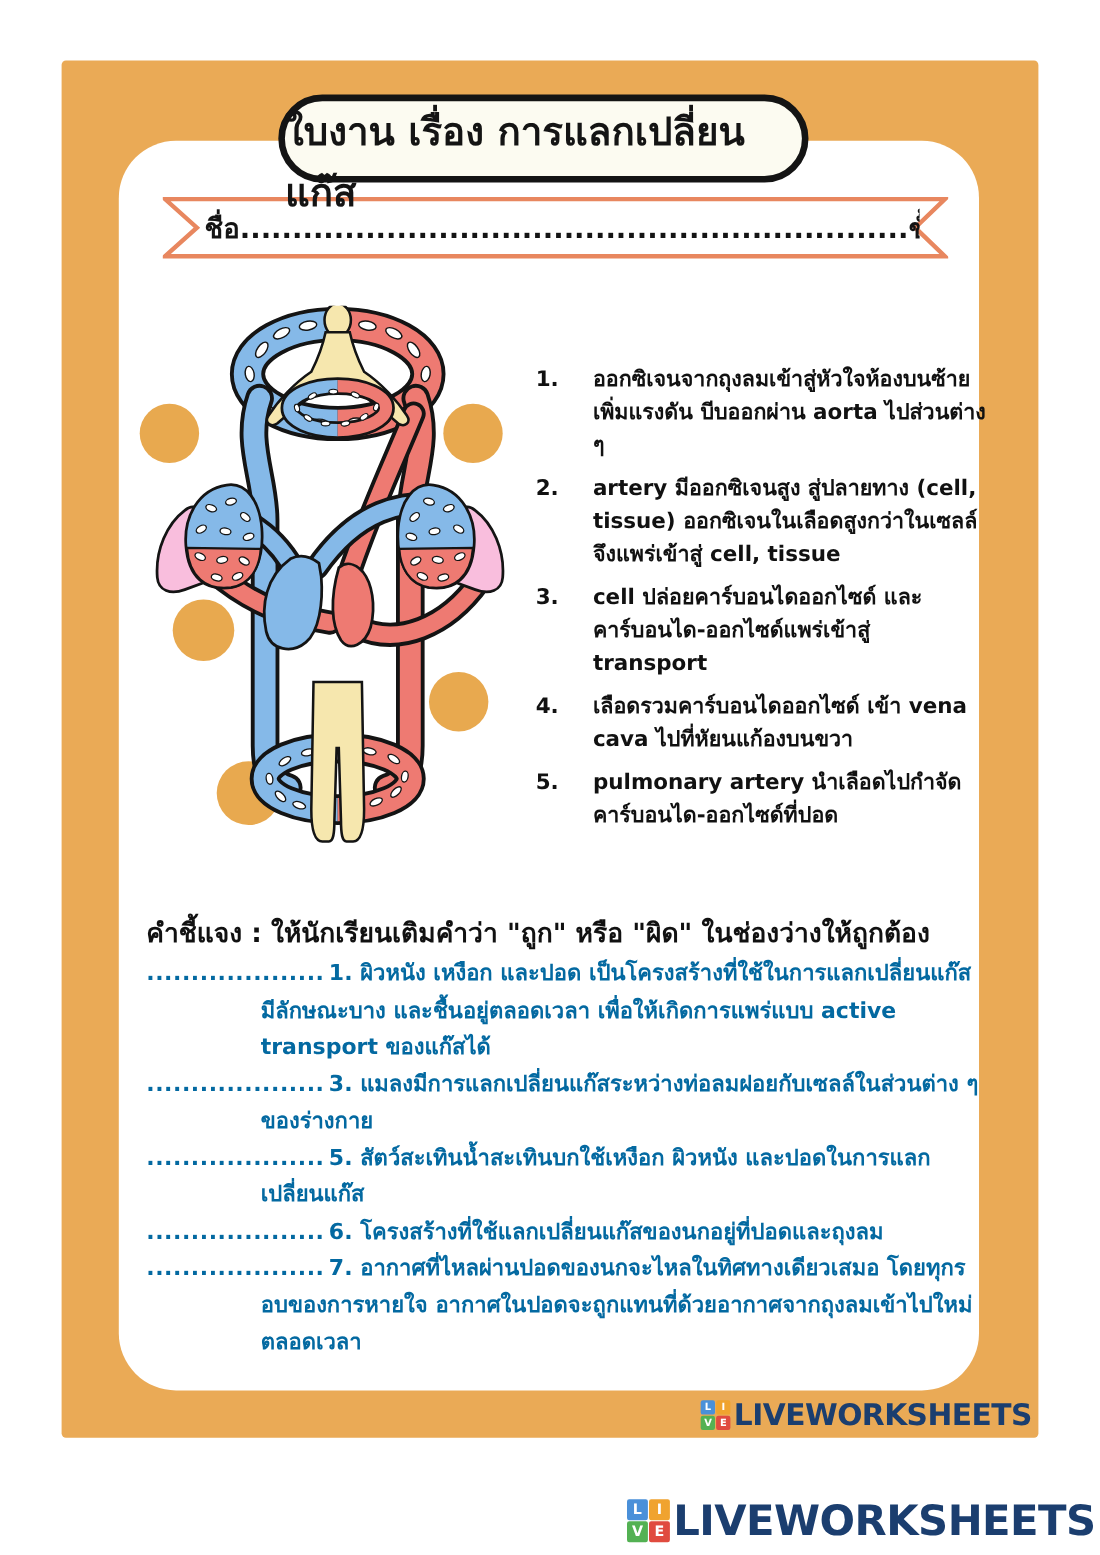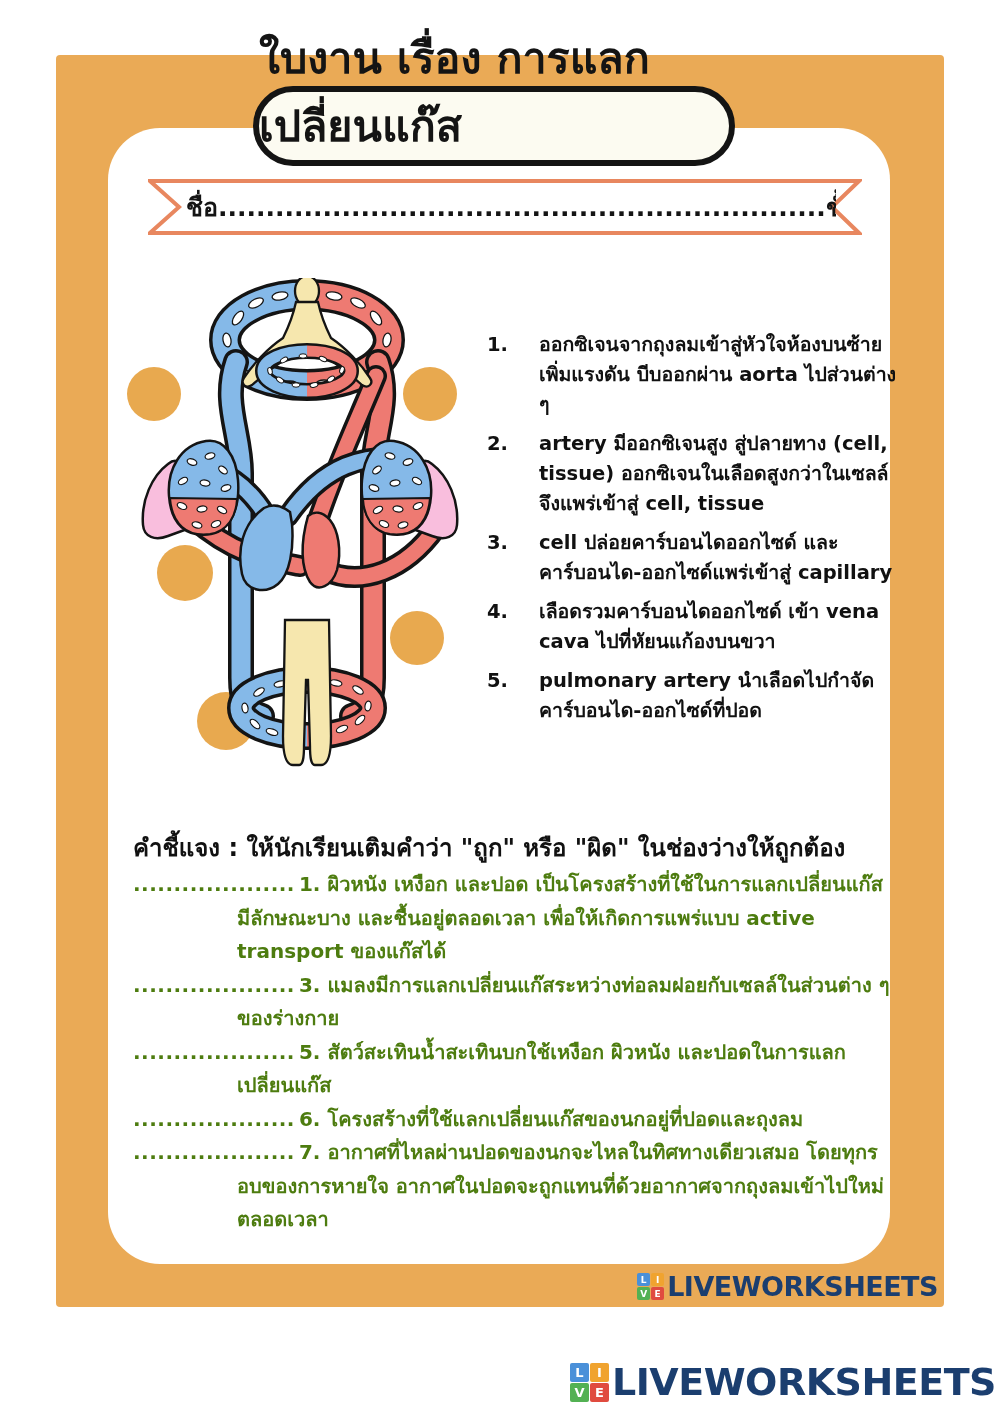--- a/index.html
+++ b/index.html
@@ -6,22 +6,22 @@
   body { background:#ffffff; font-family:"DejaVu Sans","Liberation Sans",sans-serif; }
   .canvas { position:relative; width:1000px; height:1414px; background:#ffffff; overflow:hidden; }
 
   .frame { position:absolute; left:56px; top:55px; width:888px; height:1252px;
            background:#eaaa56; border-radius:4px; }
   .paper { position:absolute; left:108px; top:128px; width:782px; height:1136px;
            background:#ffffff; border-radius:52px; }
 
   .title-pill { position:absolute; left:253px; top:86px; width:482px; height:80px;
                 background:#fcfbf1; border:6px solid #141414; border-radius:44px;
-                display:flex; align-items:flex-end; justify-content:center;
-                font-size:43px; font-weight:700; color:#141414; z-index:5; }
+                display:flex; align-items:flex-start; justify-content:center;
+                font-size:35px; font-weight:700; color:#141414; z-index:5; }
 
   .ribbon { position:absolute; left:148px; top:178px; width:714px; height:58px; z-index:4; }
   .ribbon svg { position:absolute; left:0; top:0; }
   .ribbon-text { position:absolute; left:38px; top:0; width:650px; height:58px;
                  display:flex; align-items:center; font-size:25px; font-weight:700;
                  color:#141414; white-space:nowrap; overflow:hidden; }
 
   .instruction { position:absolute; left:133px; font-size:24px; font-weight:700;
                  color:#111111; white-space:nowrap; }
   .instruction1 { top:246px; }
@@ -29,21 +29,21 @@
 
   .diagram { position:absolute; left:110px; top:278px; width:380px; height:522px; }
 
   .seq-list { position:absolute; left:487px; top:330px; width:412px;
               display:flex; flex-direction:column; gap:9px; }
   .seq-item { display:flex; font-size:19.5px; font-weight:700; color:#111111; line-height:30px; }
   .seq-num { flex:0 0 28px; }
   .seq-text { flex:1;margin-left:24px; }
 
   .tf-list { position:absolute; left:133px; top:868px; width:760px; }
-  .tf-item { font-size:20px; font-weight:700; color:#4d7c0f; line-height:33.5px;
+  .tf-item { font-size:20px; font-weight:700; color:#0369a1; line-height:33.5px;
              padding-left:104px; text-indent:-104px; }
   .tf-blank { letter-spacing:0.5px; }
   .tf-num { padding-left:4px; }
 
   .lw-logo { position:absolute; display:flex; align-items:center; }
   .lw-tiles { display:grid; grid-template-columns:1fr 1fr; gap:1px; margin-right:3px; }
   .lw-tiles .t { display:flex; align-items:center; justify-content:center;
                  color:#ffffff; font-weight:700; border-radius:2px; }
   .t-l { background:#4a90d9; } .t-i { background:#f0a32f; }
   .t-v { background:#53b153; } .t-e { background:#e04b3f; }
@@ -221,21 +221,21 @@
     <div class="seq-item">
       <span class="seq-num">1.</span>
       <span class="seq-text">ออกซิเจนจากถุงลมเข้าสู่หัวใจห้องบนซ้าย เพิ่มแรงดัน บีบออกผ่าน aorta ไปส่วนต่าง ๆ</span>
     </div>
     <div class="seq-item">
       <span class="seq-num">2.</span>
       <span class="seq-text">artery มีออกซิเจนสูง สู่ปลายทาง (cell, tissue) ออกซิเจนในเลือดสูงกว่าในเซลล์ จึงแพร่เข้าสู่ cell, tissue</span>
     </div>
     <div class="seq-item">
       <span class="seq-num">3.</span>
-      <span class="seq-text">cell ปล่อยคาร์บอนไดออกไซด์ และคาร์บอนได-ออกไซด์แพร่เข้าสู่ capillary</span>
+      <span class="seq-text">cell ปล่อยคาร์บอนไดออกไซด์ และคาร์บอนได-ออกไซด์แพร่เข้าสู่ transport</span>
     </div>
     <div class="seq-item">
       <span class="seq-num">4.</span>
       <span class="seq-text">เลือดรวมคาร์บอนไดออกไซด์ เข้า vena cava ไปที่หัยนแก้องบนขวา</span>
     </div>
     <div class="seq-item">
       <span class="seq-num">5.</span>
       <span class="seq-text">pulmonary artery นำเลือดไปกำจัดคาร์บอนได-ออกไซด์ที่ปอด</span>
     </div>
   </div>

